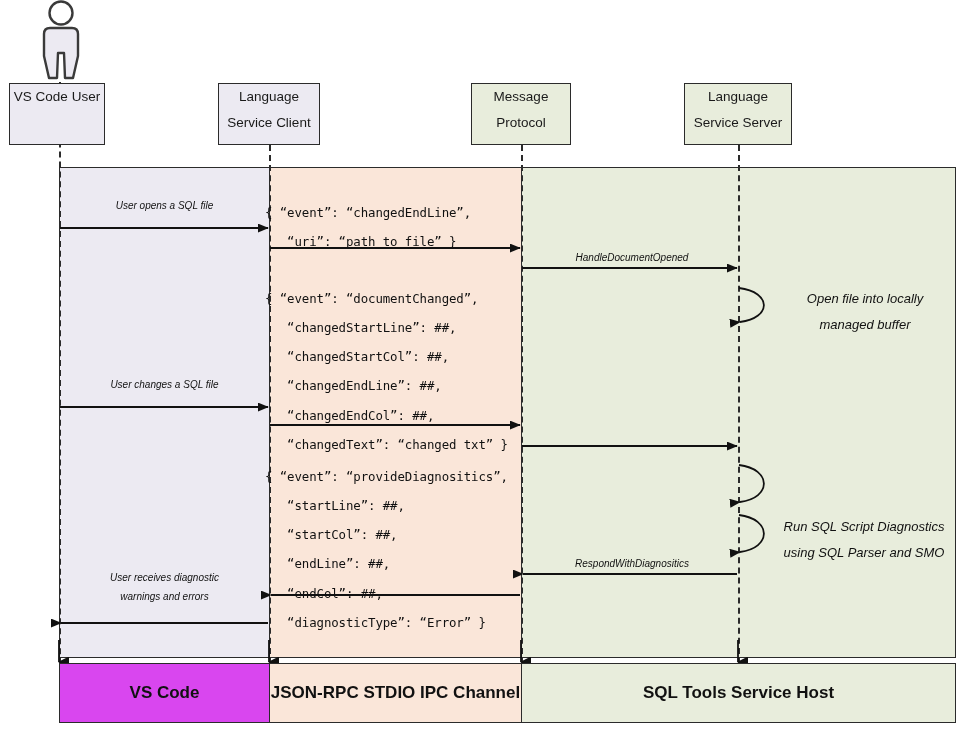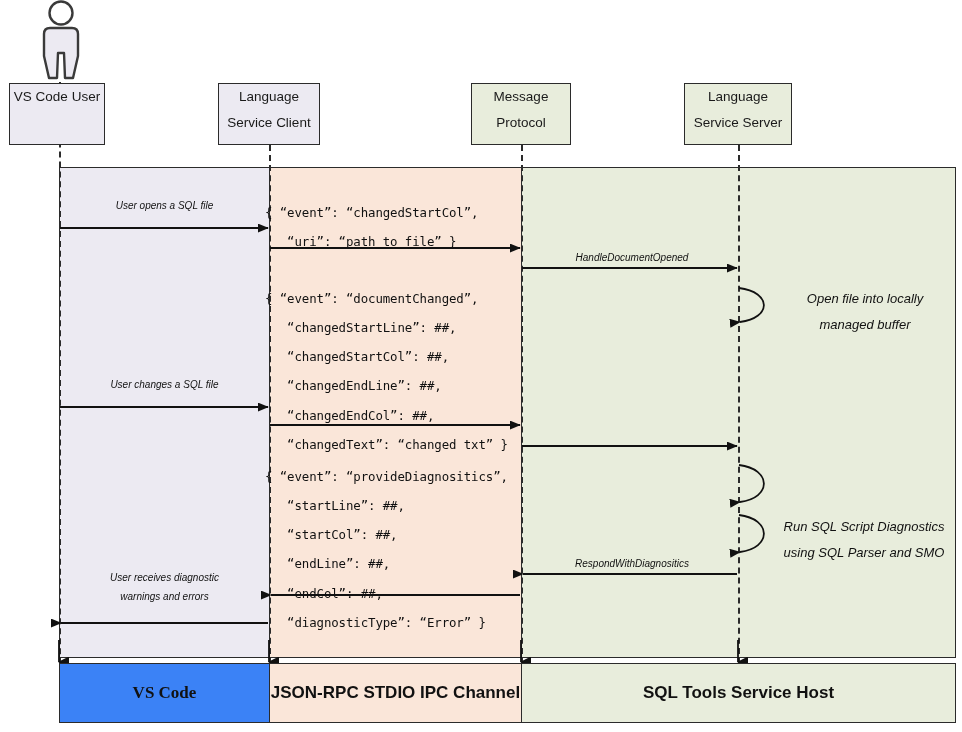--- a/index.html
+++ b/index.html
@@ -55,21 +55,21 @@
     position: absolute;
     box-sizing: border-box;
     border: 1.6px solid #2b2b2b;
     display: flex;
     align-items: center;
     justify-content: center;
     font-size: 17px;
     font-weight: bold;
     color: #111;
   }
-  .foot.lav { background: #3b82f6; font-family: Liberation Serif, serif; }
+  .foot.lav { background: #d946ef; }
   .foot.peach { background: #fae6d9; }
   .foot.grn { background: #e8eddc; }
 
   
   .msglabel {
     position: absolute;
     font-style: italic;
     font-size: 10px;
     color: #111;
     text-align: center;
@@ -184,21 +184,21 @@
   </svg>
 
   <div class="msglabel" style="left:62px; top:196px; width:205px;">User opens a SQL file</div>
   <div class="msglabel" style="left:62px; top:375px; width:205px;">User changes a SQL file</div>
   <div class="msglabel" style="left:62px; top:568px; width:205px;">User receives diagnostic
 warnings and errors</div>
 
   <div class="msglabel" style="left:528px; top:248px; width:208px;">HandleDocumentOpened</div>
   <div class="msglabel" style="left:528px; top:554px; width:208px;">RespondWithDiagnositics</div>
 
-  <div class="json" style="left:265px; top:198px;">{ “event”: “changedStartCol”,
+  <div class="json" style="left:265px; top:198px;">{ “event”: “changedEndLine”,
    “uri”: “path_to_file” }</div>
   <div class="json" style="left:265px; top:284px;">{ “event”: “documentChanged”,
    “changedStartLine”: ##,
    “changedStartCol”: ##,
    “changedEndLine”: ##,
    “changedEndCol”: ##,
    “changedText”: “changed txt” }</div>
   <div class="json" style="left:265px; top:462px;">{ “event”: “provideDiagnositics”,
    “startLine”: ##,
    “startCol”: ##,

